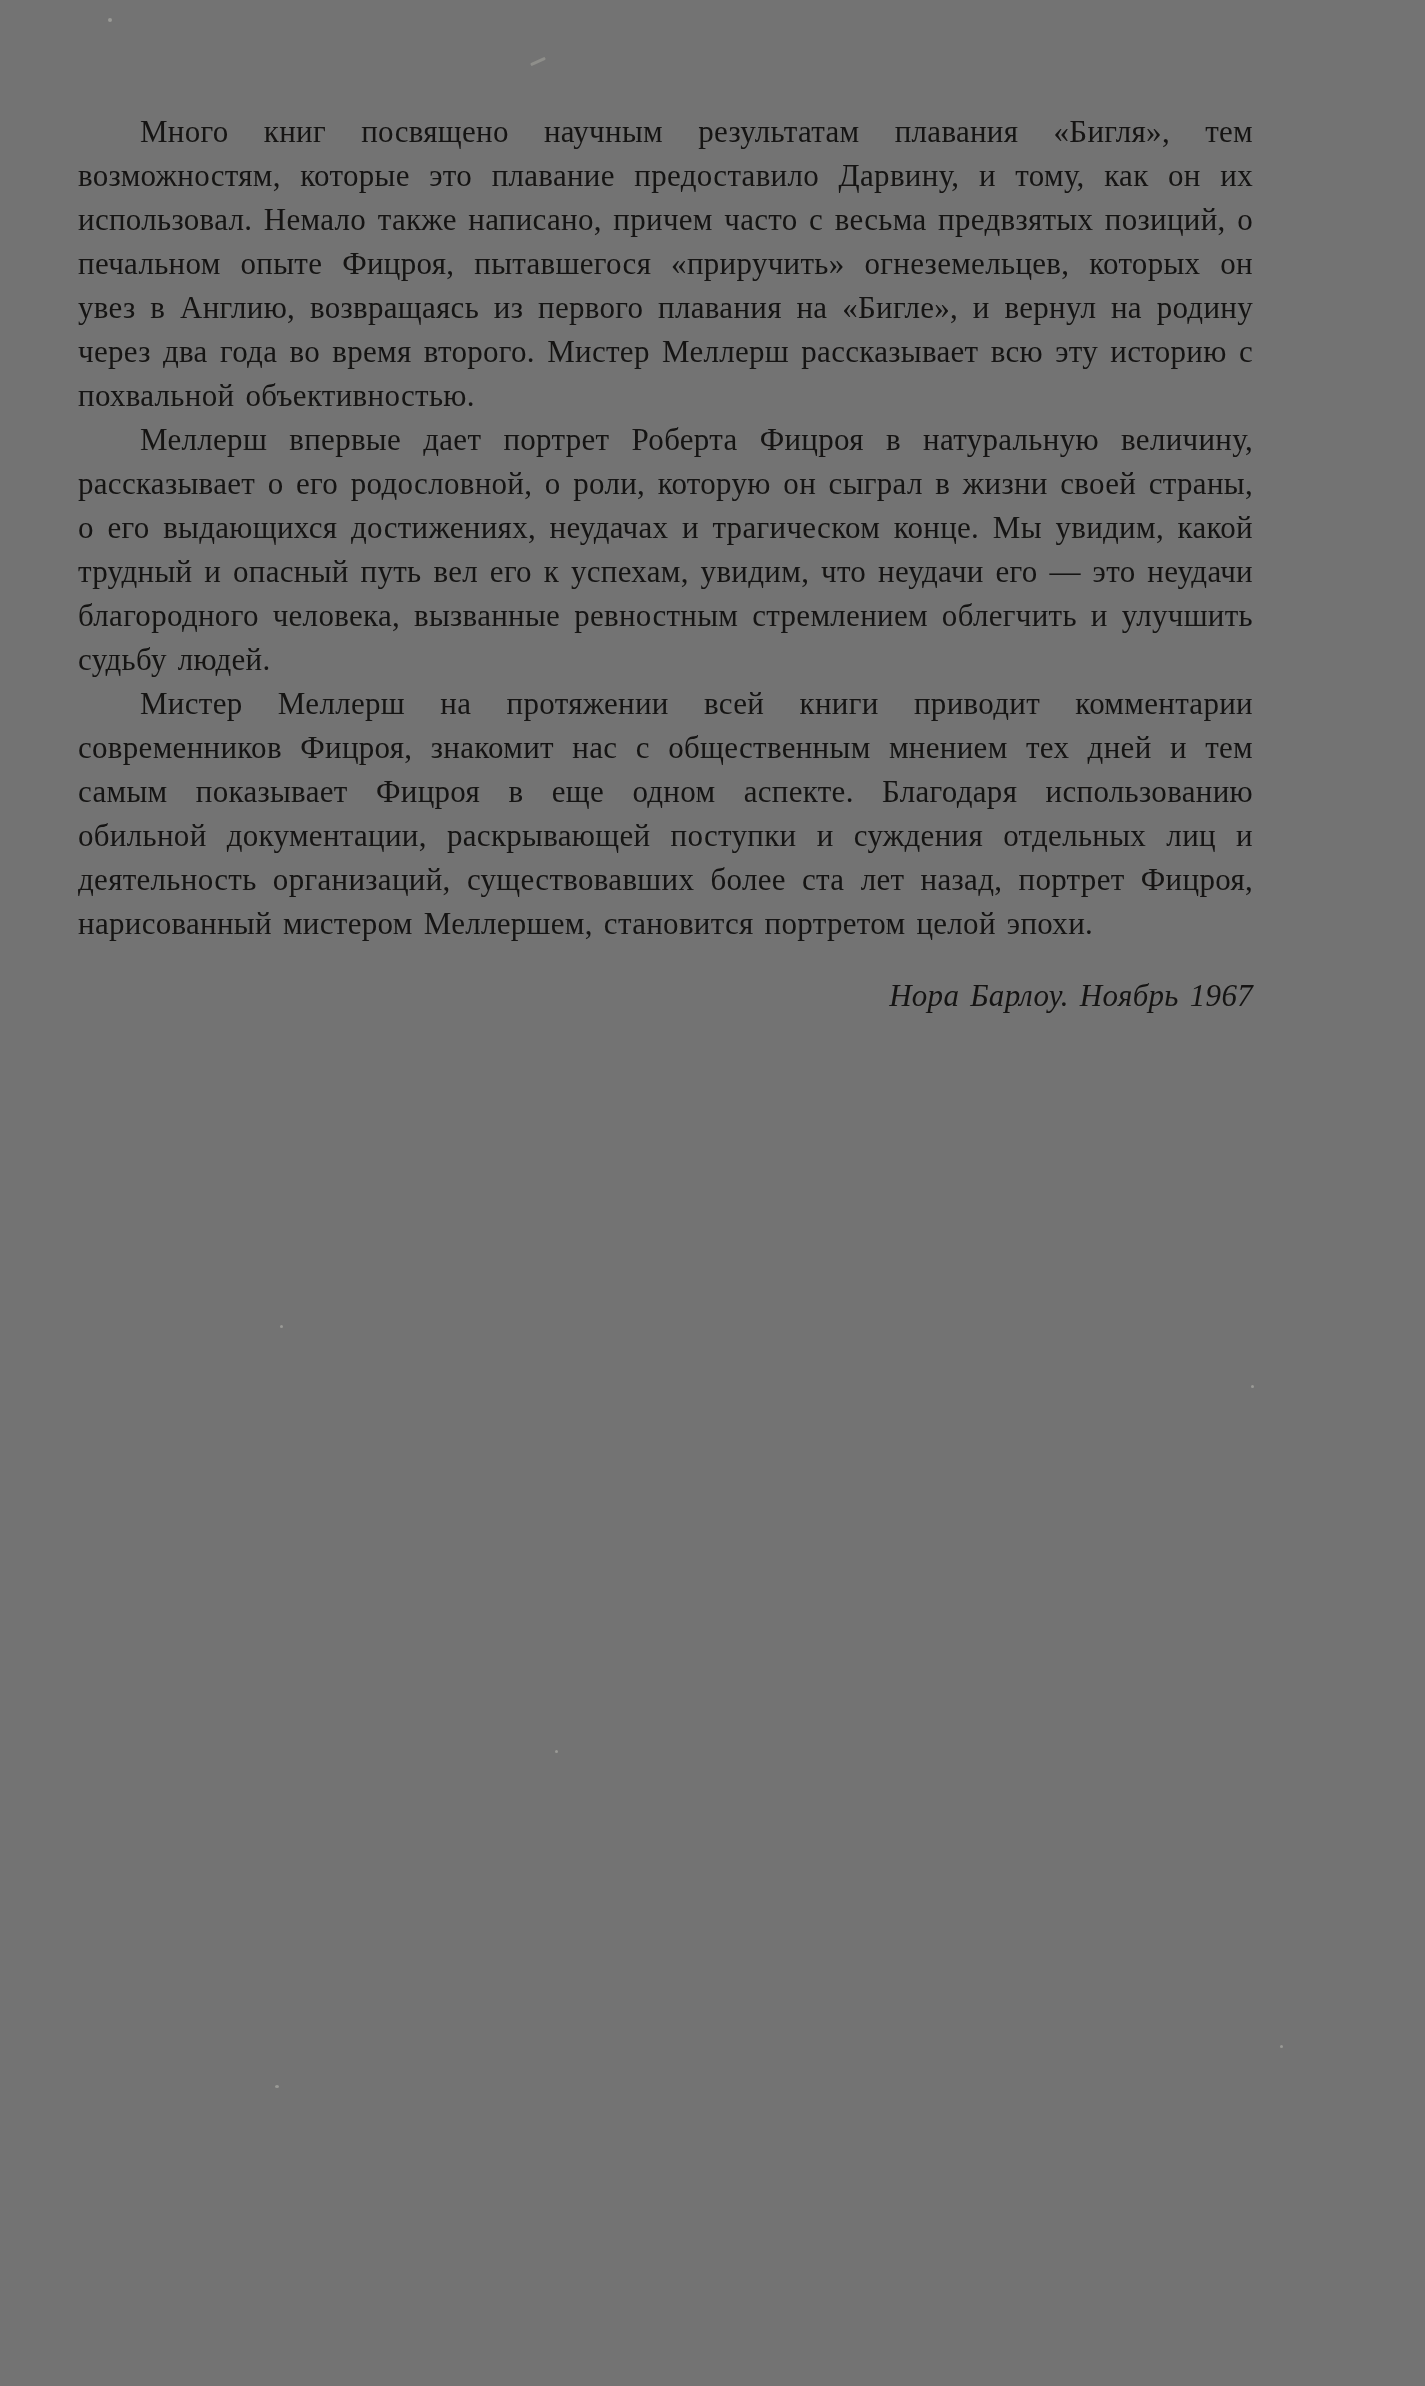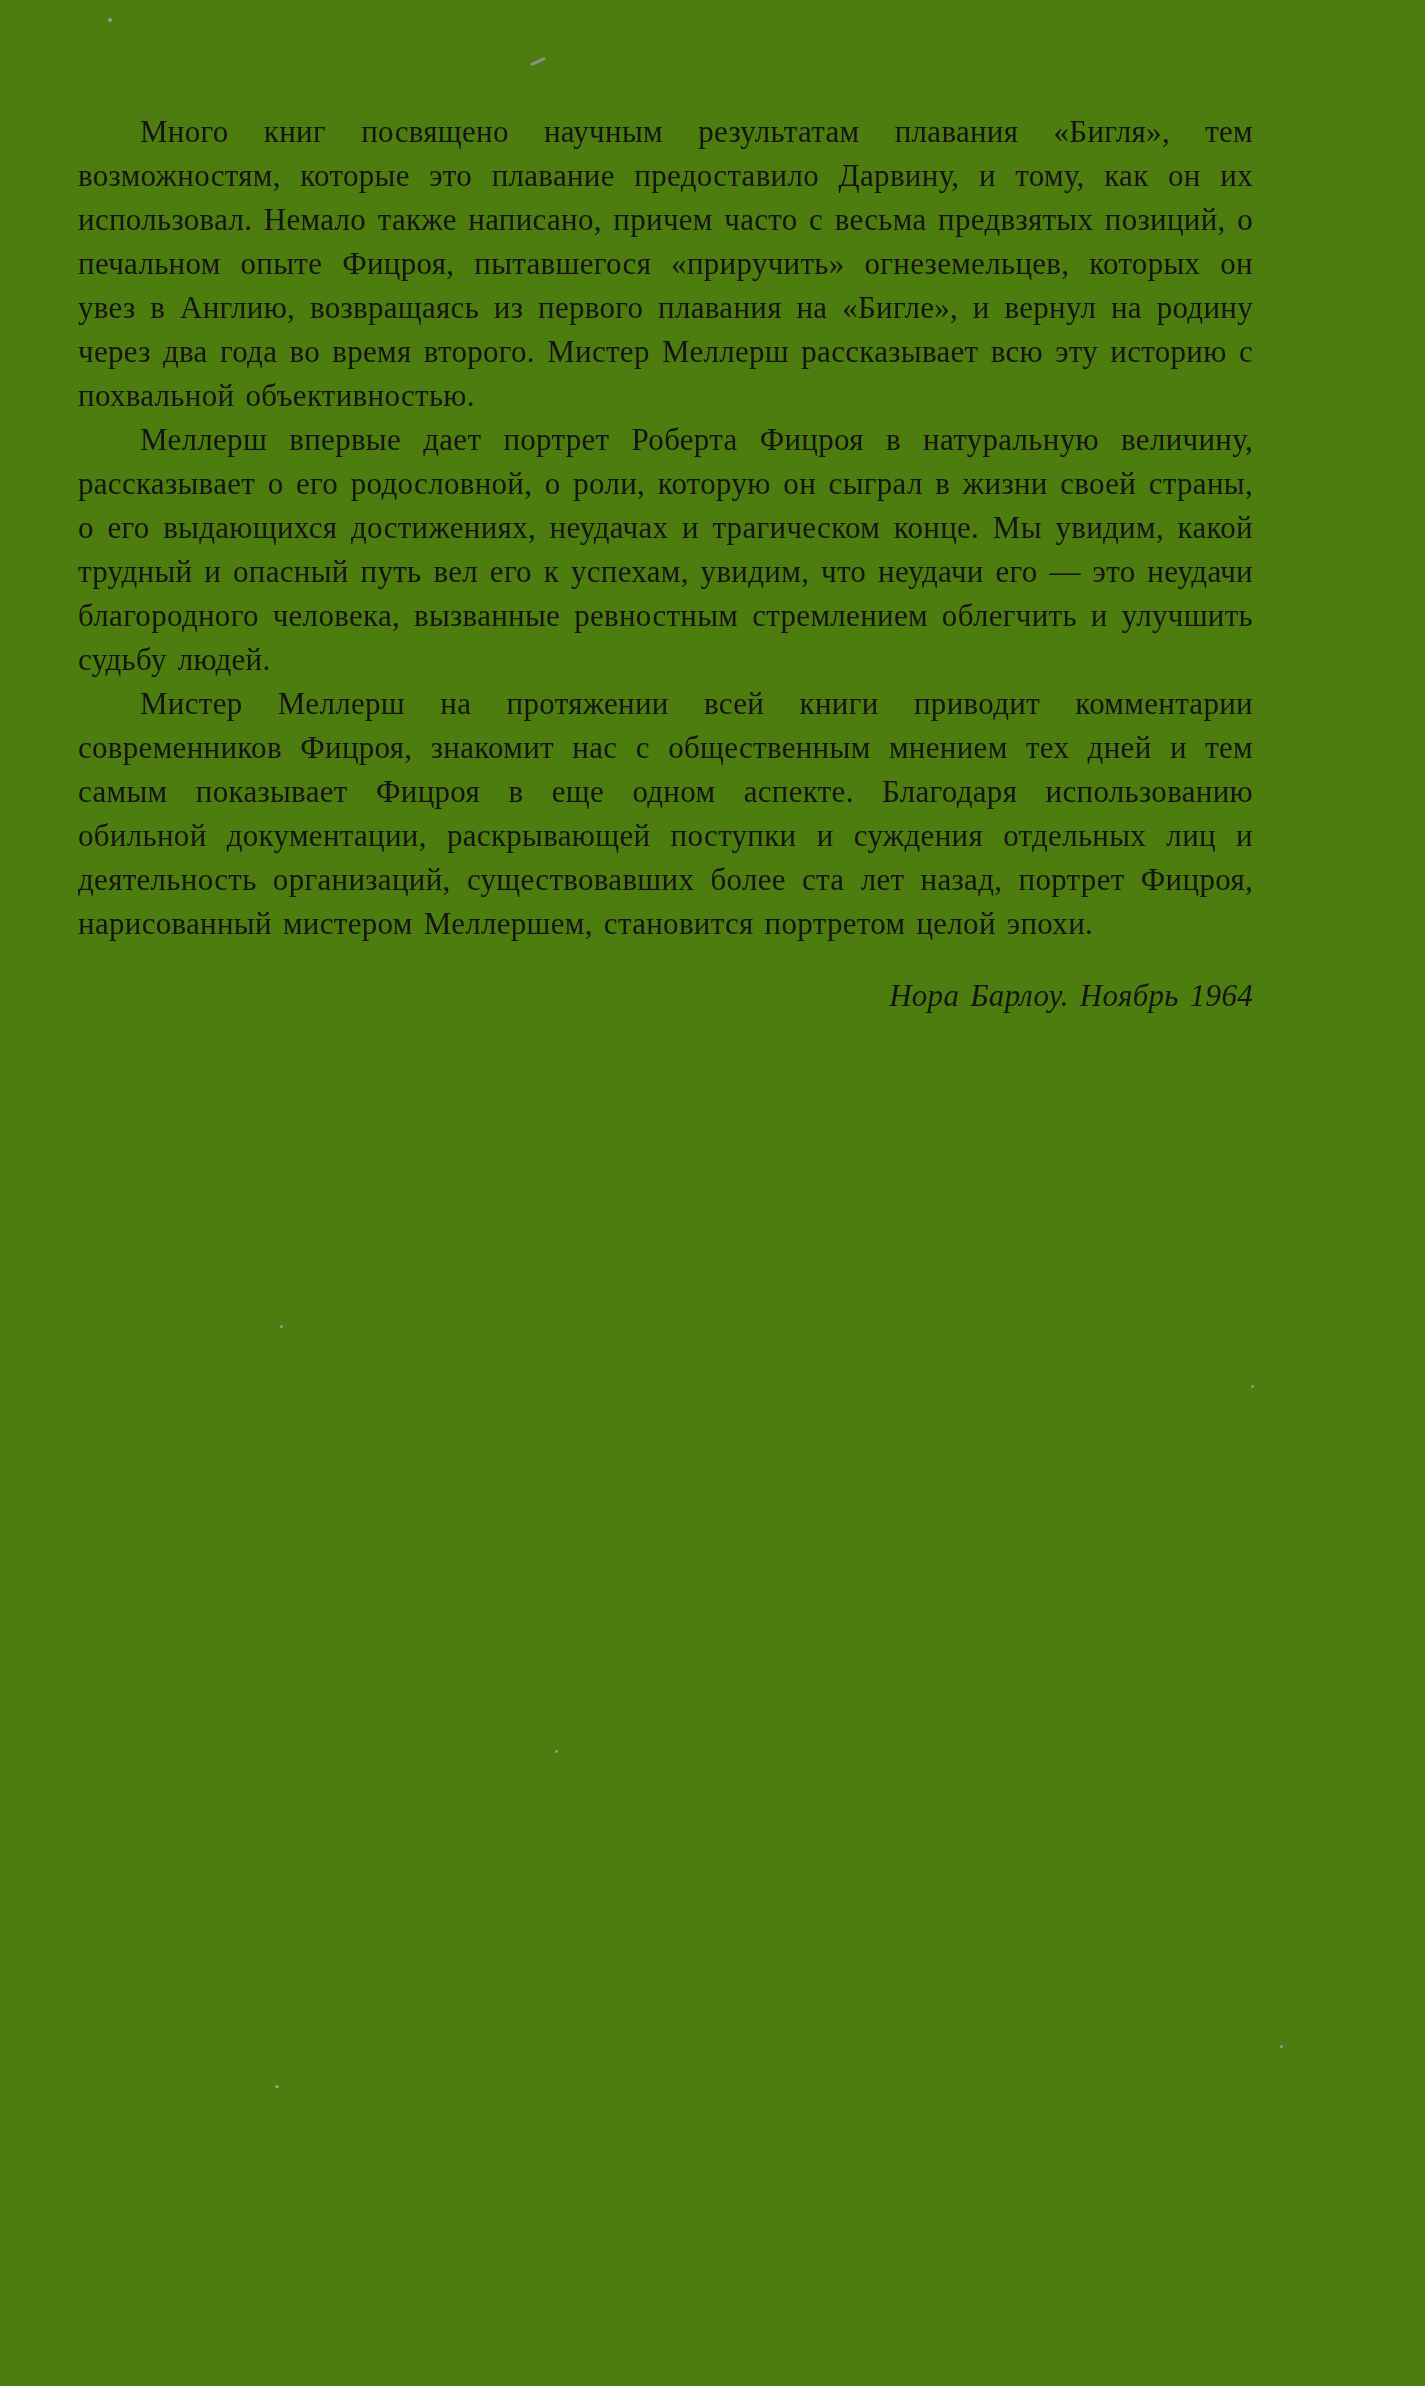--- a/index.html
+++ b/index.html
@@ -5,21 +5,21 @@
   html, body {
     margin: 0;
     padding: 0;
     background: #e9e9e7;
   }
   .page {
     position: relative;
     width: 1425px;
     height: 2386px;
     margin: 0 auto;
-    background: #4d7c0f;
+    background: #737373;
     color: #151413;
     font-family: "Liberation Serif", "DejaVu Serif", serif;
     overflow: hidden;
   }
   .text-block {
     position: absolute;
     top: 110px;
     left: 78px;
     width: 1175px;
   }
@@ -66,16 +66,16 @@
   <div class="speck" style="left:1251px; top:1385px; width:3px; height:3px;"></div>
   <div class="speck" style="left:280px; top:1325px; width:3px; height:3px;"></div>
   <div class="speck" style="left:555px; top:1750px; width:3px; height:3px;"></div>
   <div class="speck" style="left:275px; top:2085px; width:4px; height:3px;"></div>
   <div class="speck" style="left:1280px; top:2045px; width:3px; height:3px;"></div>
 
   <main class="text-block">
     <p>Много книг посвящено научным результатам плавания «Бигля», тем возможностям, которые это плавание предоставило Дарвину, и тому, как он их использовал. Немало также написано, причем часто с весьма предвзятых позиций, о печальном опыте Фицроя, пытавшегося «приручить» огнеземельцев, которых он увез в Англию, возвращаясь из первого плавания на «Бигле», и вернул на родину через два года во время второго. Мистер Меллерш рассказывает всю эту историю с похвальной объективностью.</p>
     <p>Меллерш впервые дает портрет Роберта Фицроя в натуральную величину, рассказывает о его родословной, о роли, которую он сыграл в жизни своей страны, о его выдающихся достижениях, неудачах и трагическом конце. Мы увидим, какой трудный и опасный путь вел его к успехам, увидим, что неудачи его — это неудачи благородного человека, вызванные ревностным стремлением облегчить и улучшить судьбу людей.</p>
     <p>Мистер Меллерш на протяжении всей книги приводит комментарии современников Фицроя, знакомит нас с общественным мнением тех дней и тем самым показывает Фицроя в еще одном аспекте. Благодаря использованию обильной документации, раскрывающей поступки и суждения отдельных лиц и деятельность организаций, существовавших более ста лет назад, портрет Фицроя, нарисованный мистером Меллершем, становится портретом целой эпохи.</p>
-    <p class="signature">Нора Барлоу. Ноябрь 1964</p>
+    <p class="signature">Нора Барлоу. Ноябрь 1967</p>
   </main>
 
 </div>
 
 </body></html>

